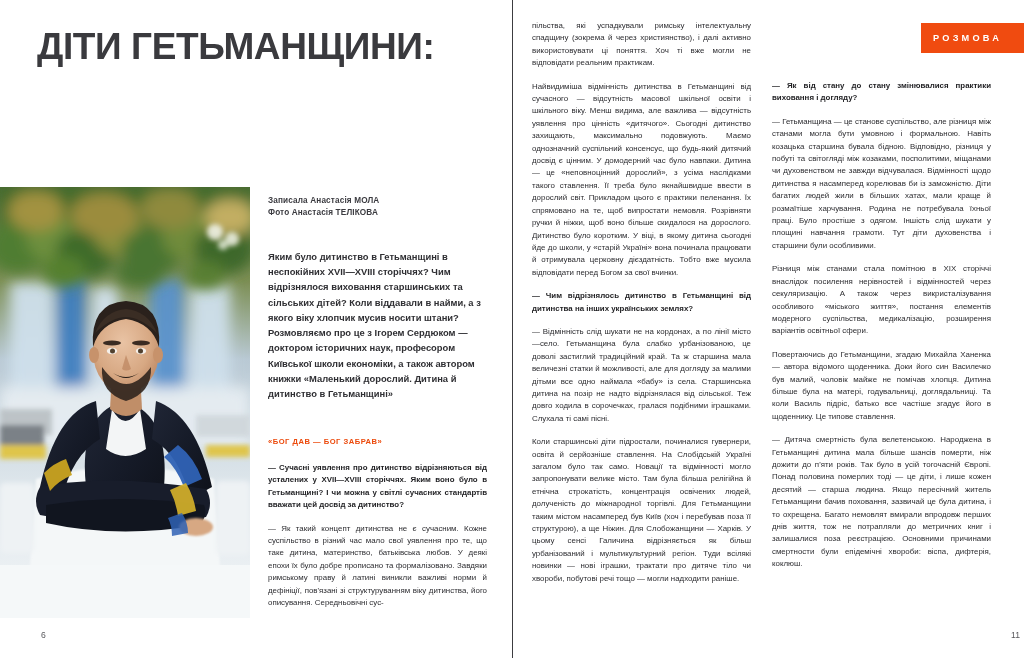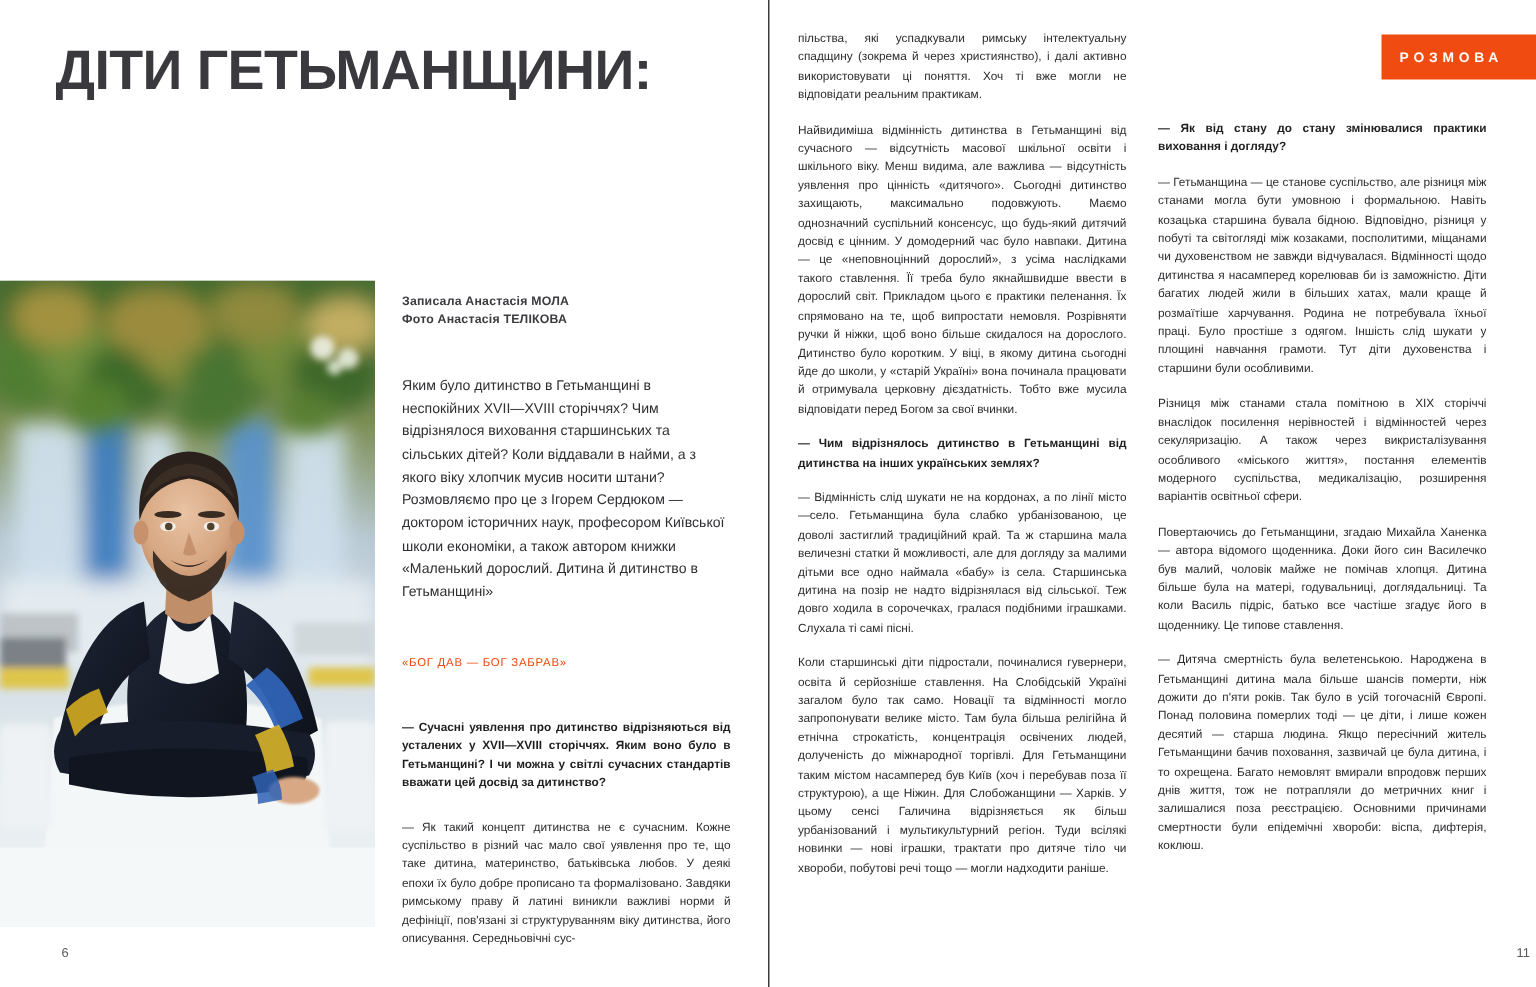--- a/index.html
+++ b/index.html
@@ -75,32 +75,32 @@
   .byline div { white-space: nowrap; }
 
   .lede {
     position: absolute;
     left: 268px;
     top: 249px;
     width: 218px;
     color: #2f2f33;
     font-size: 9.4px;
     line-height: 1.62;
-    font-weight: 400;
+    font-weight: 700;
   }
   .lede p { margin: 0; }
 
   .section-kicker {
     position: absolute;
     left: 268px;
     top: 437px;
     width: 218px;
     color: #ec4a0c;
     font-size: 7.6px;
-    font-weight: normal;
+    font-weight: bold;
     letter-spacing: 0.5px;
     text-transform: uppercase;
   }
 
   .col-left-body {
     position: absolute;
     left: 268px;
     top: 462px;
     width: 219px;
     color: #2c2c30;
@@ -140,21 +140,21 @@
     font-size: 7.9px;
     line-height: 1.57;
   }
   .col.col-mid   { left: 19px; }
   .col.col-right { left: 259px; top: 80px; }
 
   .col p { margin: 0 0 11px 0; text-align: justify; }
   .col p:last-child { margin-bottom: 0; }
   .col p.q { font-weight: bold; color: #1f1f22; }
 
-  .col-left-body p { margin: 17px 0 11px 0; text-align: justify; }
+  .col-left-body p { margin: 0 0 11px 0; text-align: justify; }
   .col-left-body p.q { font-weight: bold; color: #1f1f22; }
 
   .folio {
     position: absolute;
     color: #58585c;
     font-size: 8.6px;
     font-weight: 500;
   }
   .folio-left  { left: 41px;  top: 630px; }
   .folio-right { right: 4px; top: 630px; }

